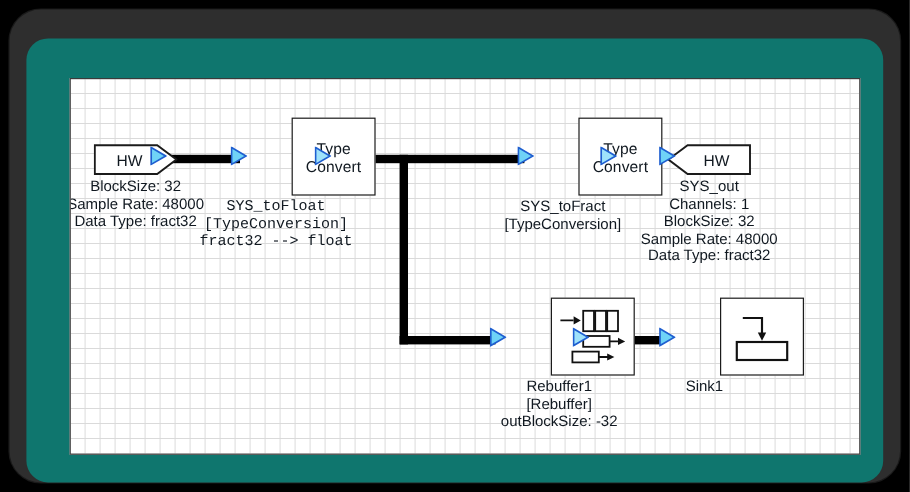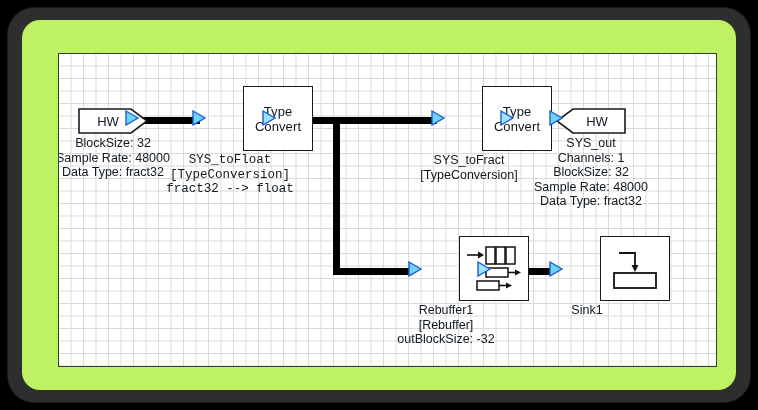--- a/index.html
+++ b/index.html
@@ -4,22 +4,22 @@
 <style>
   html,body{margin:0;padding:0;background:#000;}
   body{width:758px;height:410px;overflow:hidden;font-family:"Liberation Sans",sans-serif;}
 
   #frame{
     position:absolute; left:8px; top:8px; width:742px; height:394px;
     background:#2e2e2e; border-radius:26px;
     box-shadow: 0 0 0 1px #1a1a1a, 0 0 10px 3px rgba(0,0,0,.85);
   }
   #frame-inner{
-    position:absolute; left:14px; top:12px; width:714px; height:370px;
-    background:#bef264; border-radius:18px;
+    position:absolute; left:14px; top:24px; width:714px; height:370px;
+    background:#0f766e; border-radius:18px;
   }
 
   #canvas{
     position:absolute; left:36px; top:33px; width:657px; height:312px;
     background:#ffffff;
     border:1px solid #3a3a3a;
     background-image:
       linear-gradient(to right, #d9d9d9 1px, transparent 1px),
       linear-gradient(to bottom, #d9d9d9 1px, transparent 1px);
     background-size:12.5px 12.5px;
@@ -179,21 +179,21 @@
       <div class="port" style="left:349px; top:207px;">
         <svg class="port-svg" width="14" height="16" viewBox="0 0 14 16">
           <polygon points="1,1 13,8 1,15" fill="#6fd3f7" stroke="#1f5fd0" stroke-width="1.4"></polygon>
         </svg>
       </div>
       <div class="port" style="left:418px; top:207px;">
         <svg class="port-svg" width="14" height="16" viewBox="0 0 14 16">
           <polygon points="1,1 13,8 1,15" fill="#9fe2fb" stroke="#1f5fd0" stroke-width="1.4"></polygon>
         </svg>
       </div>
-      <div class="cap" style="left:312px; top:249px; width:150px;">
+      <div class="cap" style="left:312px; top:249px; width:150px;padding-left:20px;">
         <div>Rebuffer1</div>
         <div>[Rebuffer]</div>
         <div>outBlockSize: -32</div>
       </div>
 
       <div class="blk rect" style="left:493px; top:182px; width:70px; height:65px;">
         <svg width="56" height="50" viewBox="0 0 56 50">
 
           <polyline points="12,9 28,9 28,22" fill="none" stroke="#111" stroke-width="1.8"></polyline>
           <polygon points="24.5,21 31.5,21 28,28" fill="#111"></polygon>

